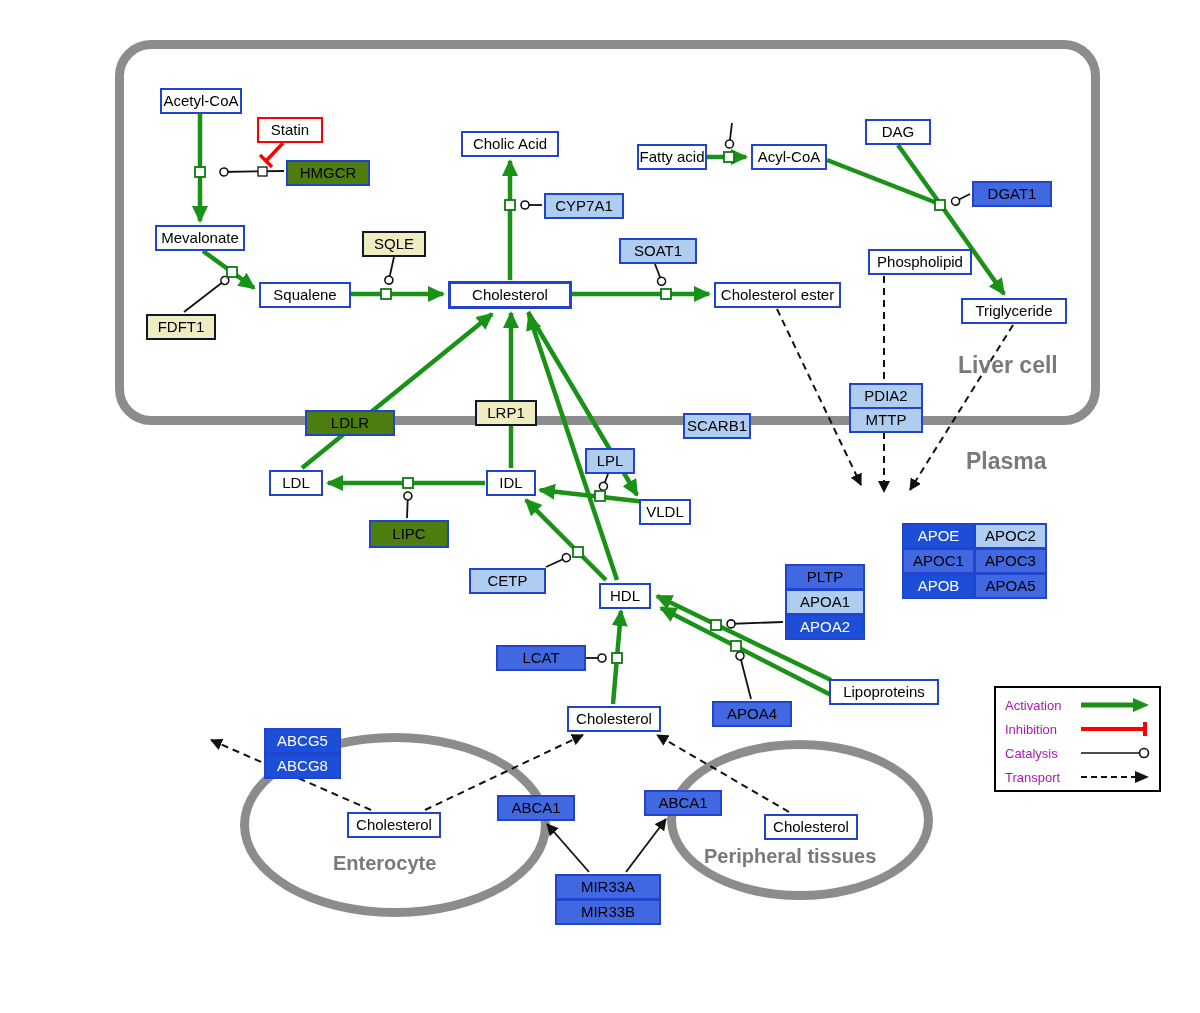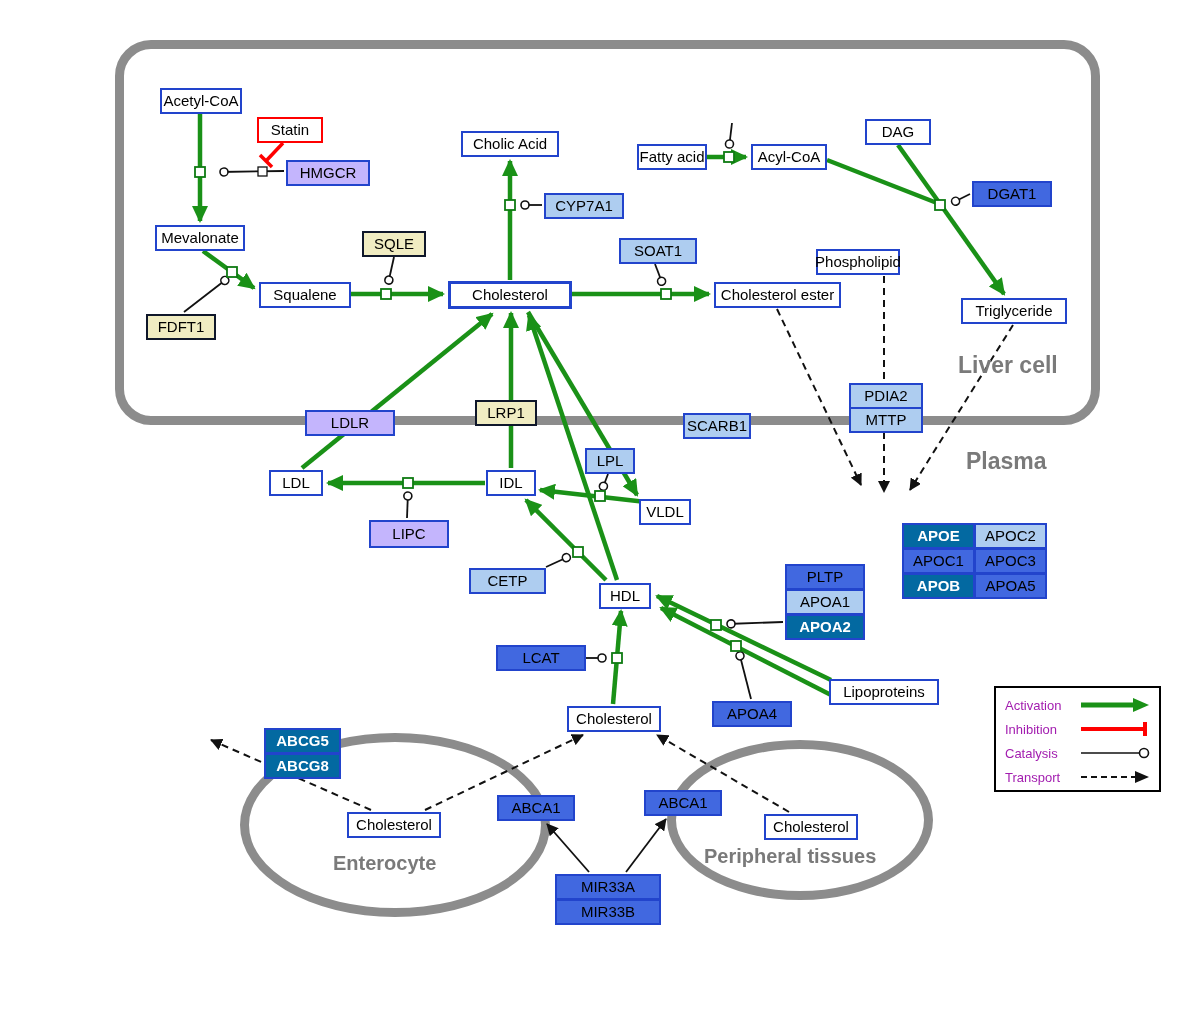--- a/index.html
+++ b/index.html
@@ -10,25 +10,25 @@
   .liver { border-radius:36px; }
   .ellipse { border-radius:50%; }
 
   svg.edges { position:absolute; left:0; top:0; }
 
   .node { position:absolute; height:26px; display:flex; align-items:center; justify-content:center;
           font-size:15px; color:#000; background:#fff; border:2px solid #2244cc; text-align:center;
           line-height:16px; white-space:nowrap; }
   .node.thick { border-width:3px; height:28px; }
   .node.statin { border-color:#ff0000; }
-  .node.yellow { background:#c4b5fd; }
+  .node.yellow { background:#4d7c0f; }
   .node.pale { background:#f0ecc2; border:2px solid #0f172a; }
   .node.lblue { background:#aecdf0; }
   .node.blue { background:#4168e0; }
-  .node.dblue { background:#0369a1; color:#ffffff;font-weight:bold; }
+  .node.dblue { background:#1d4ed8; color:#ffffff; }
   .node.twoline { height:38px; white-space:normal; line-height:17px; }
   .node.tall { height:28px; }
 
   .region-label { position:absolute; font-weight:bold; color:#7a7a7a; white-space:nowrap; }
 
   .legend { position:absolute; background:#fff; border:2px solid #000; padding-top:5px; }
   .legend-row { display:flex; align-items:center; justify-content:space-between; height:24px; padding:0 8px 0 9px; }
   .legend-label { font-size:13px; color:#a21caf; }
 </style>
 </head>
@@ -137,21 +137,21 @@
   <div class="node pale" style="left:362px;top:231px;width:64px">SQLE</div>
   <div class="node thick" style="left:448px;top:281px;width:124px">Cholesterol</div>
   <div class="node" style="left:461px;top:131px;width:98px">Cholic Acid</div>
   <div class="node lblue" style="left:544px;top:193px;width:80px">CYP7A1</div>
   <div class="node lblue" style="left:619px;top:238px;width:78px">SOAT1</div>
   <div class="node" style="left:714px;top:282px;width:127px">Cholesterol ester</div>
   <div class="node" style="left:637px;top:144px;width:70px">Fatty acid</div>
   <div class="node" style="left:751px;top:144px;width:76px">Acyl-CoA</div>
   <div class="node" style="left:865px;top:119px;width:66px">DAG</div>
   <div class="node blue" style="left:972px;top:181px;width:80px">DGAT1</div>
-  <div class="node" style="left:816px;top:249px;width:84px">Phospholipid</div>
+  <div class="node" style="left:868px;top:249px;width:104px">Phospholipid</div>
   <div class="node" style="left:961px;top:298px;width:106px">Triglyceride</div>
 
   <div class="node yellow" style="left:305px;top:410px;width:90px">LDLR</div>
   <div class="node pale" style="left:475px;top:400px;width:62px">LRP1</div>
   <div class="node lblue" style="left:683px;top:413px;width:68px">SCARB1</div>
   <div class="node lblue" style="left:849px;top:383px;width:74px">PDIA2</div>
   <div class="node lblue" style="left:849px;top:407px;width:74px">MTTP</div>
 
   <div class="node" style="left:269px;top:470px;width:54px">LDL</div>
   <div class="node" style="left:486px;top:470px;width:50px">IDL</div>

